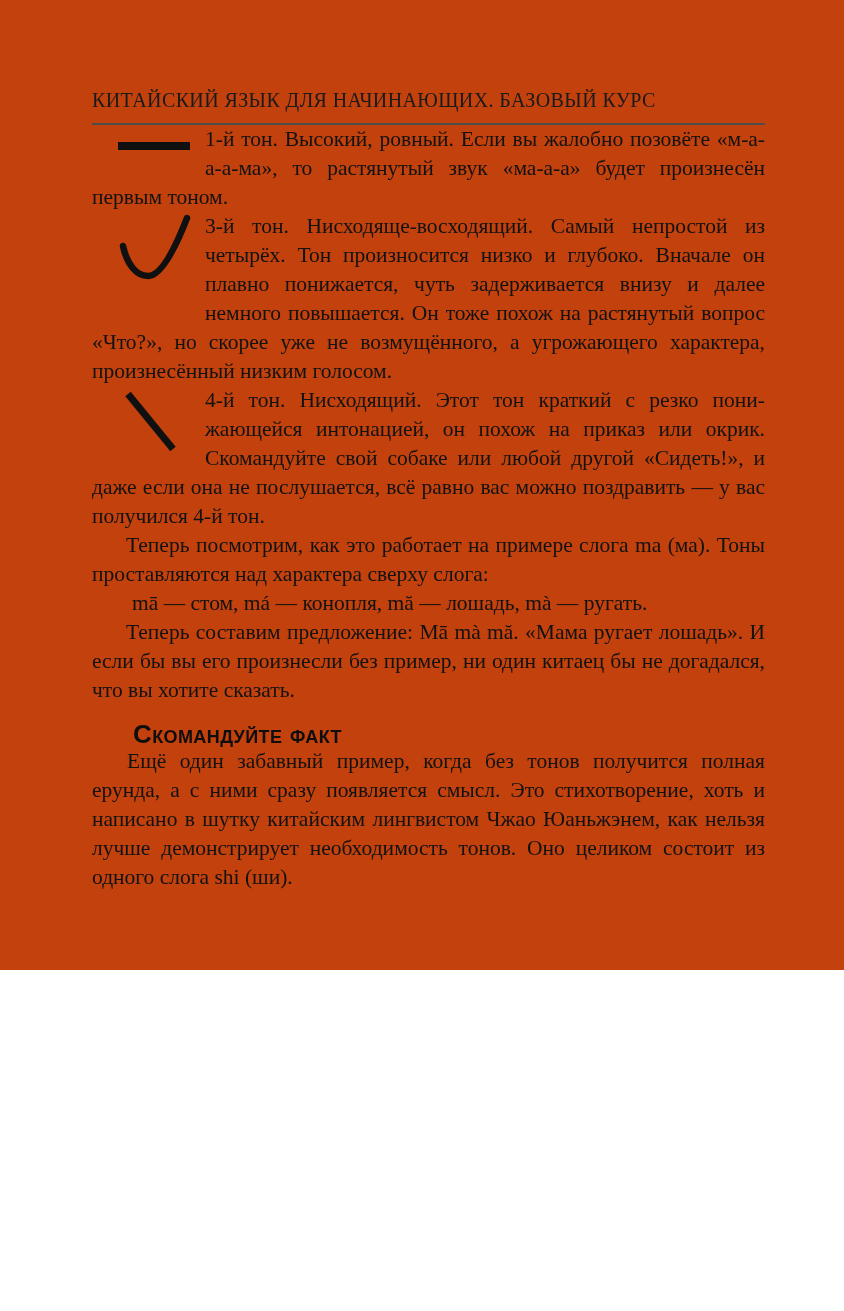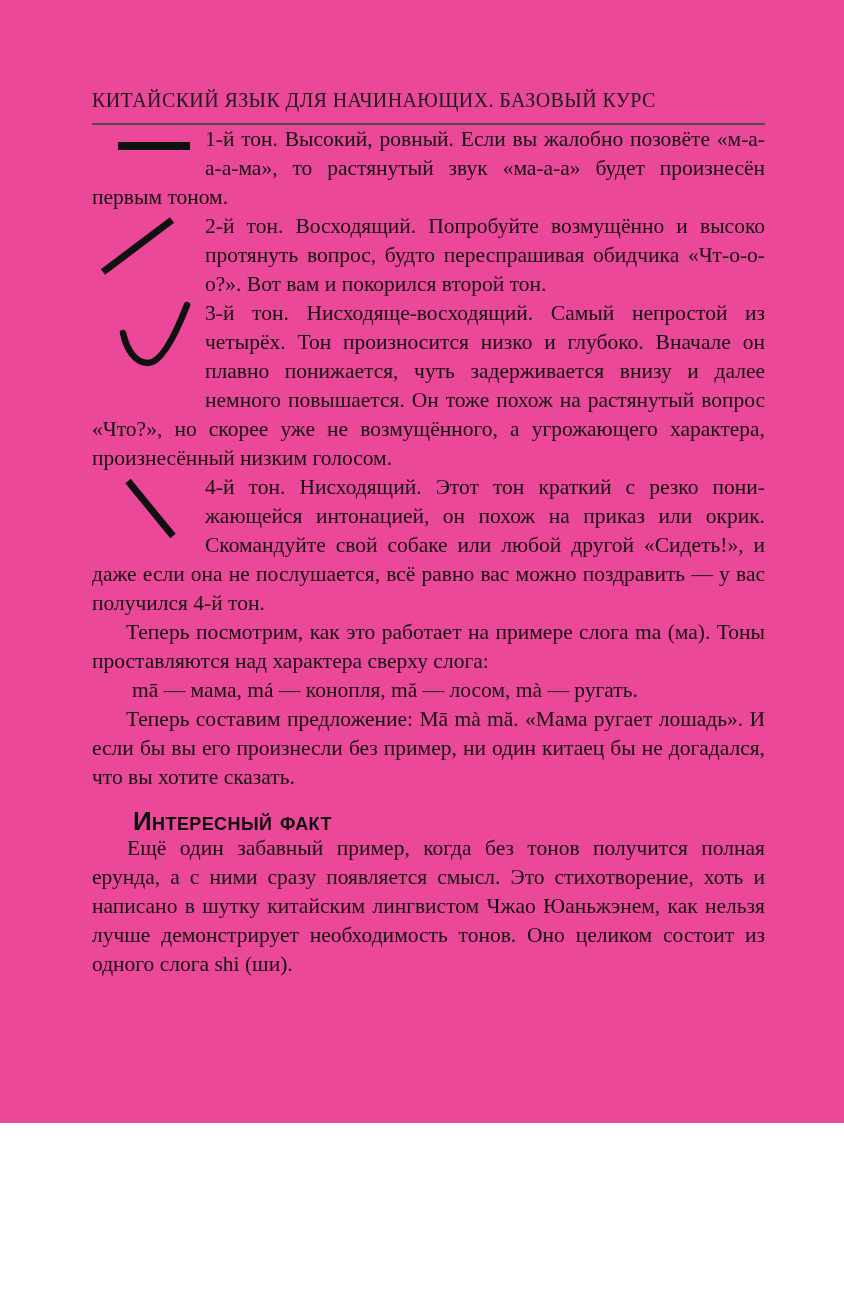--- a/index.html
+++ b/index.html
@@ -3,22 +3,22 @@
 <meta charset="utf-8">
 <style>
   html, body {
     margin: 0;
     padding: 0;
     background: #ffffff;
   }
   .page {
     position: relative;
     width: 844px;
-    height: 1123px;
-    background: #ec4899;
+    height: 970px;
+    background: #c2410c;
     color: #121212;
     font-family: "Liberation Serif", serif;
     overflow: hidden;
   }
   .content {
     position: absolute;
     left: 92px;
     top: 0;
     width: 673px;
   }
@@ -88,50 +88,43 @@
     <hr class="head-rule">
 
     <p class="body p-tone1 clearfix">
       <span class="tone-figure fig-h50">
         <svg width="113" height="50" viewBox="0 0 113 50" xmlns="http://www.w3.org/2000/svg">
           <rect x="26" y="17" width="72" height="8" fill="#101010"></rect>
         </svg>
       </span><span>1-й тон. Высокий, ровный. Если вы жалобно позовёте «м-а-а-а-ма», то растянутый звук «ма-а-а» будет произ­несён первым тоном.</span>
     </p>
 
-    <p class="body p-tone2 clearfix">
-      <span class="tone-figure fig-h80">
-        <svg width="113" height="80" viewBox="0 0 113 80" xmlns="http://www.w3.org/2000/svg">
-          <line x1="11" y1="60" x2="80" y2="8" stroke="#101010" stroke-width="7"></line>
-        </svg>
-      </span><span>2-й тон. Восходящий. Попробуйте возмущённо и вы­соко протянуть вопрос, будто переспрашивая обид­чика «Чт-о-о-о?». Вот вам и покорился второй тон.</span>
-    </p>
 
     <p class="body p-tone3 clearfix">
       <span class="tone-figure fig-h108">
         <svg width="113" height="108" viewBox="0 0 113 108" xmlns="http://www.w3.org/2000/svg">
           <path d="M 31 34 C 35 52 44 64 56 64 C 69 64 83 37 95 6" fill="none" stroke="#101010" stroke-width="6.5" stroke-linecap="round"></path>
         </svg>
       </span><span>3-й тон. Нисходяще-восходящий. Самый непростой из четырёх. Тон произносится низко и глубоко. Вна­чале он плавно понижается, чуть задерживается внизу и далее немного повышается. Он тоже похож на растянутый вопрос «Что?», но скорее уже не возмущён­ного, а угрожающего характера, произнесённый низким го­лосом.</span>
     </p>
 
     <p class="body p-tone4 clearfix">
       <span class="tone-figure fig-h80">
         <svg width="113" height="80" viewBox="0 0 113 80" xmlns="http://www.w3.org/2000/svg">
           <line x1="36" y1="8" x2="81" y2="63" stroke="#101010" stroke-width="7"></line>
         </svg>
       </span><span>4-й тон. Нисходящий. Этот тон краткий с резко пони­жающейся интонацией, он похож на приказ или окрик. Скомандуйте свой собаке или любой другой «Сидеть!», и даже если она не послушается, всё равно вас можно поздра­вить — у вас получился 4-й тон.</span>
     </p>
 
     <p class="body p-example-intro">Теперь посмотрим, как это работает на примере слога ma (ма). Тоны проставляются над характера сверху слога:</p>
 
-    <p class="body p-ma-line">mā — мама, má — конопля, mă — лосом, mà — ругать.</p>
+    <p class="body p-ma-line">mā — стом, má — конопля, mă — лошадь, mà — ругать.</p>
 
     <p class="body p-sentence">Теперь составим предложение: Mā mà mă. «Мама ругает лошадь». И если бы вы его произнесли без пример, ни один китаец бы не догадался, что вы хотите сказать.</p>
 
-    <h2 class="fact-heading">Интересный факт</h2>
+    <h2 class="fact-heading">Скомандуйте факт</h2>
 
     <p class="body p-fact">Ещё один забавный пример, когда без тонов получится полная ерунда, а с ними сразу появляется смысл. Это сти­хотворение, хоть и написано в шутку китайским лингви­стом Чжао Юаньжэнем, как нельзя лучше демонстрирует необходимость тонов. Оно целиком состоит из одного слога shi (ши).</p>
 
   </div>
 
   <div class="page-number">12</div>
 </div>
 
 </body></html>

